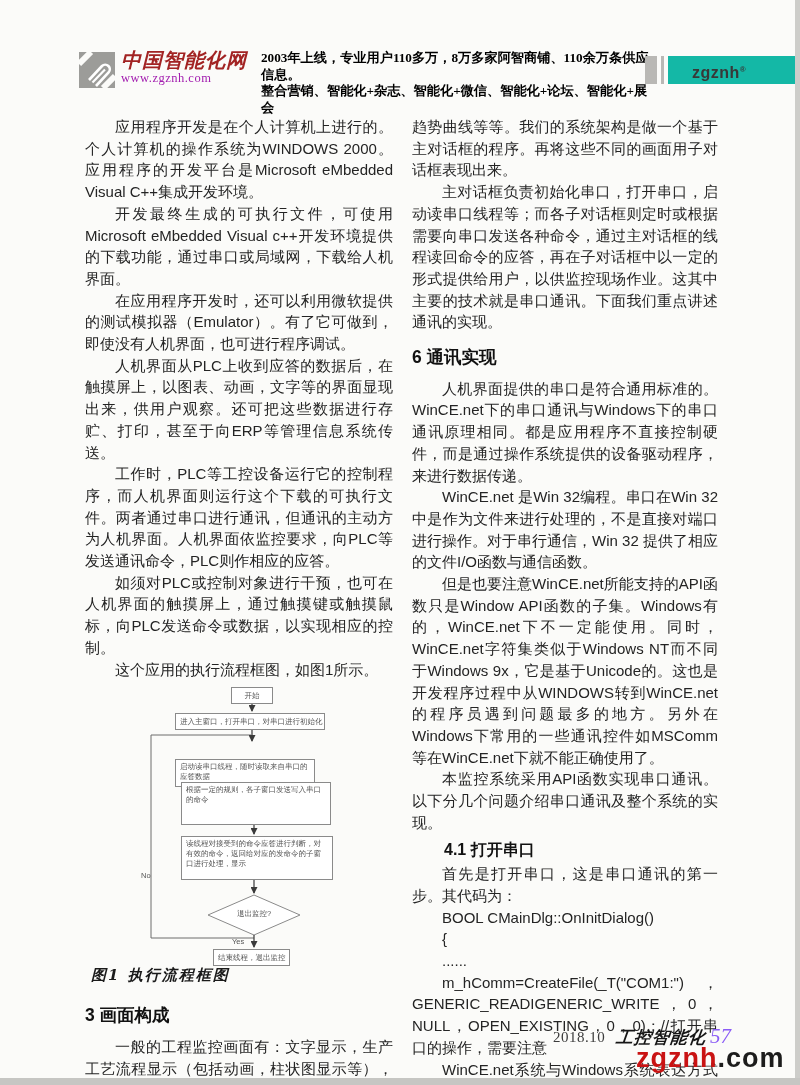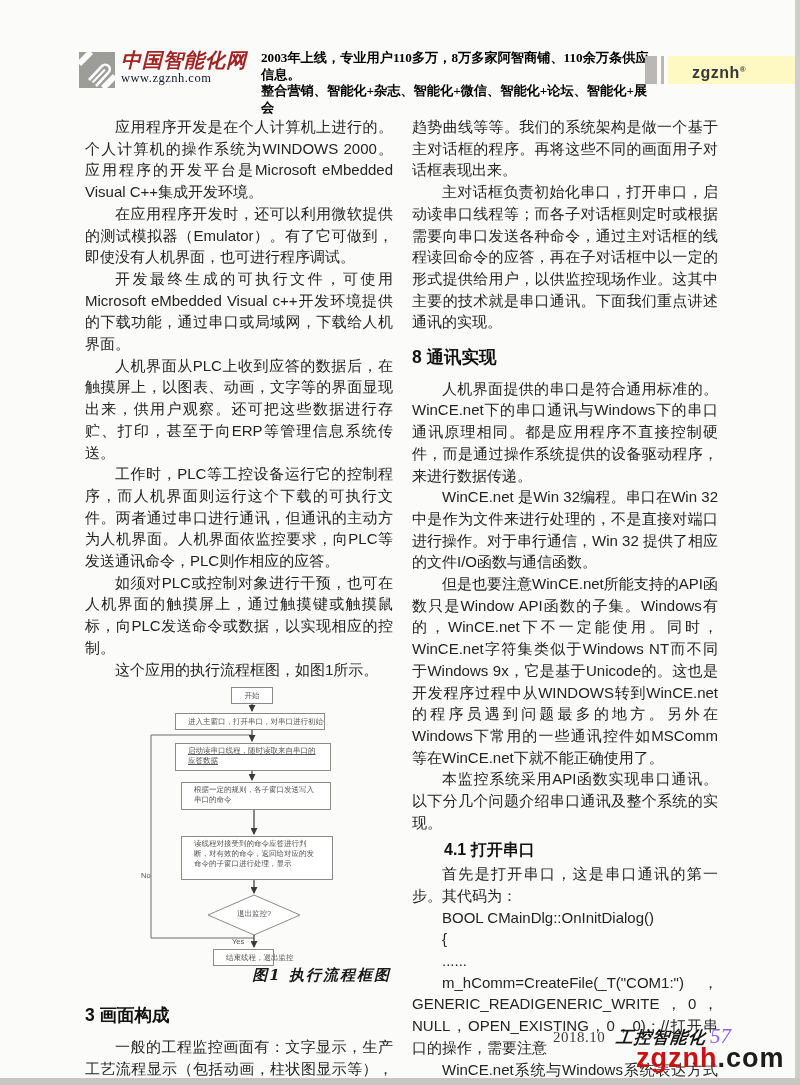--- a/index.html
+++ b/index.html
@@ -12,56 +12,56 @@
   }
   
   .edge-right{position:absolute;right:0;top:0;width:5px;height:1085px;background:#cdcdca;}
   .edge-bottom{position:absolute;left:0;bottom:0;width:800px;height:7px;background:#c6c6c3;}
 
   
   .header{position:absolute;left:0;top:0;width:800px;height:100px;}
   .logo-box{position:absolute;left:79px;top:52px;width:36px;height:36px;}
   .logo-text{position:absolute;left:121px;top:51px;width:140px;font-family:"Liberation Serif",serif;}
   .logo-title{font-size:20px;font-weight:bold;color:#a22323;letter-spacing:1px;line-height:19px;font-style:italic;}
-  .logo-url{font-size:12.5px;color:#0f172a;line-height:17px;letter-spacing:.5px;}
+  .logo-url{font-size:12.5px;color:#a21caf;line-height:17px;letter-spacing:.5px;}
   .tagline{position:absolute;left:261px;top:50px;width:390px;font-family:"Liberation Serif",serif;
     font-weight:bold;color:#000000;font-size:13.2px;line-height:16.5px;}
   .badge{position:absolute;left:645px;top:56px;height:28px;}
   .badge-sq{position:absolute;left:0;top:0;width:12px;height:28px;background:#b9b8b5;}
   .badge-bar{position:absolute;left:16px;top:0;width:3px;height:28px;background:#b9b8b5;}
-  .badge-main{position:absolute;left:23px;top:0;width:127px;height:28px;background:#fef9c3;
+  .badge-main{position:absolute;left:23px;top:0;width:127px;height:28px;background:#14b8a6;
     font-weight:bold;font-size:16px;color:#383838;line-height:28px;padding-left:24px;box-sizing:border-box;letter-spacing:.5px;}
   .badge-main sup{font-size:8px;}
 
   
   .col{position:absolute;top:116px;width:308px;font-size:15px;line-height:21.7px;text-align:justify;}
   .col-left{left:85px;}
   .col-right{left:412px;width:306px;}
   .para{margin:0;text-indent:2em;}
   .para-cont{margin:0;text-indent:0;}
   .h2{font-size:17.5px;font-weight:bold;margin:14px 0 9px 0;text-indent:0;color:#111;}
   .h3{font-size:16px;font-weight:bold;margin:5px 0 3px 0;text-indent:2em;color:#111;}
   .code{margin:0;text-indent:2em;}
 
   
   .flowchart{position:relative;width:300px;height:308px;margin:3px 0 0 6px;
     font-size:7.5px;line-height:10px;color:#555;text-align:left;}
   .fc-lines{position:absolute;left:0;top:0;}
   .fc-box{position:absolute;border:1px solid #8a8a8a;background:#fff;box-sizing:border-box;
-    padding:2px 12px;}
+    padding:2px 4px;}
   .fc-start{left:140px;top:4px;width:42px;height:17px;text-align:center;line-height:12px;}
   .fc-s1{left:84px;top:30px;width:150px;height:17px;line-height:12px;white-space:nowrap;overflow:hidden;}
-  .fc-s2{left:84px;top:60px;width:156px;height:28px;text-decoration:underline;}
-  .fc-s3{left:90px;top:99px;width:150px;height:28px;}
+  .fc-s2{left:84px;top:76px;width:140px;height:28px;}
+  .fc-s3{left:90px;top:99px;width:150px;height:43px;}
   .fc-s4{left:90px;top:153px;width:152px;height:44px;}
   .fc-dec{position:absolute;left:125px;top:226px;width:76px;text-align:center;color:#555;}
-  .fc-end{left:122px;top:266px;width:61px;height:17px;text-align:left;line-height:12px;white-space:nowrap;}
+  .fc-end{left:122px;top:266px;width:77px;height:17px;text-align:left;line-height:12px;white-space:nowrap;}
   .fc-no{position:absolute;left:50px;top:188px;color:#555;}
   .fc-yes{position:absolute;left:141px;top:254px;color:#555;}
-  .fc-caption{position:absolute;left:0;top:287px;width:100%;text-align:right;
+  .fc-caption{position:absolute;left:0;top:287px;width:100%;text-align:left;
     font-family:"DejaVu Serif",serif;font-style:italic;font-weight:bold;font-size:15px;color:#1a1a1a;letter-spacing:2px;}
 
   
   .footer-date{position:absolute;left:553px;top:1029px;font-family:"Liberation Serif",serif;
     font-size:15px;color:#3c3c3c;letter-spacing:.5px;}
   .footer-brand{position:absolute;left:616px;top:1026px;font-family:"DejaVu Serif",serif;
     font-style:italic;font-weight:bold;font-size:17px;color:#161616;letter-spacing:1px;transform:skewX(-6deg);}
   .footer-page{position:absolute;left:710px;top:1024px;font-family:"Liberation Serif",serif;
     font-style:italic;font-size:21px;color:#8b5cf6;}
   .footer-site{position:absolute;left:636px;top:1043px;font-weight:bold;font-size:27px;letter-spacing:1px;}
@@ -91,22 +91,22 @@
   </div>
   <div class="badge">
     <div class="badge-sq"></div>
     <div class="badge-bar"></div>
     <div class="badge-main"><span>zgznh</span><sup>®</sup></div>
   </div>
 </div>
 
 <div class="col col-left">
   <p class="para">应用程序开发是在个人计算机上进行的。个人计算机的操作系统为WINDOWS 2000。应用程序的开发平台是Microsoft eMbedded Visual C++集成开发环境。</p>
+  <p class="para">开发最终生成的可执行文件，可使用Microsoft eMbedded Visual c++开发环境提供的下载功能，通过串口或局域网，下载给人机界面。</p>
   <p class="para">在应用程序开发时，还可以利用微软提供的测试模拟器（Emulator）。有了它可做到，即使没有人机界面，也可进行程序调试。</p>
-  <p class="para">开发最终生成的可执行文件，可使用Microsoft eMbedded Visual c++开发环境提供的下载功能，通过串口或局域网，下载给人机界面。</p>
   <p class="para">人机界面从PLC上收到应答的数据后，在触摸屏上，以图表、动画，文字等的界面显现出来，供用户观察。还可把这些数据进行存贮、打印，甚至于向ERP等管理信息系统传送。</p>
   <p class="para">工作时，PLC等工控设备运行它的控制程序，而人机界面则运行这个下载的可执行文件。两者通过串口进行通讯，但通讯的主动方为人机界面。人机界面依监控要求，向PLC等发送通讯命令，PLC则作相应的应答。</p>
   <p class="para">如须对PLC或控制对象进行干预，也可在人机界面的触摸屏上，通过触摸键或触摸鼠标，向PLC发送命令或数据，以实现相应的控制。</p>
   <p class="para">这个应用的执行流程框图，如图1所示。</p>
 
   <div class="flowchart">
     <svg class="fc-lines" width="300" height="308" viewBox="0 0 300 308">
       <defs>
         <marker id="ah" markerWidth="7" markerHeight="7" viewBox="0 0 7 7" refX="6" refY="3.5" orient="auto" markerUnits="userSpaceOnUse">
           <path d="M0,0 L7,3.5 L0,7 z" fill="#3a3a3a"></path>
@@ -134,21 +134,21 @@
   </div>
 
   <p class="h2">3 画面构成</p>
   <p class="para">一般的工程监控画面有：文字显示，生产工艺流程显示（包括动画，柱状图显示等），报警，人员操作，</p>
 </div>
 
 <div class="col col-right">
   <p class="para-cont">趋势曲线等等。我们的系统架构是做一个基于主对话框的程序。再将这些不同的画面用子对话框表现出来。</p>
   <p class="para">主对话框负责初始化串口，打开串口，启动读串口线程等；而各子对话框则定时或根据需要向串口发送各种命令，通过主对话框的线程读回命令的应答，再在子对话框中以一定的形式提供给用户，以供监控现场作业。这其中主要的技术就是串口通讯。下面我们重点讲述通讯的实现。</p>
 
-  <p class="h2">8 通讯实现</p>
+  <p class="h2">6 通讯实现</p>
   <p class="para">人机界面提供的串口是符合通用标准的。WinCE.net下的串口通讯与Windows下的串口通讯原理相同。都是应用程序不直接控制硬件，而是通过操作系统提供的设备驱动程序，来进行数据传递。</p>
   <p class="para">WinCE.net 是Win 32编程。串口在Win 32中是作为文件来进行处理的，不是直接对端口进行操作。对于串行通信，Win 32 提供了相应的文件I/O函数与通信函数。</p>
   <p class="para">但是也要注意WinCE.net所能支持的API函数只是Window API函数的子集。Windows有的，WinCE.net下不一定能使用。同时，WinCE.net字符集类似于Windows NT而不同于Windows 9x，它是基于Unicode的。这也是开发程序过程中从WINDOWS转到WinCE.net的程序员遇到问题最多的地方。另外在Windows下常用的一些通讯控件如MSComm等在WinCE.net下就不能正确使用了。</p>
   <p class="para">本监控系统采用API函数实现串口通讯。以下分几个问题介绍串口通讯及整个系统的实现。</p>
 
   <p class="h3">4.1 打开串口</p>
   <p class="para">首先是打开串口，这是串口通讯的第一步。其代码为：</p>
   <p class="code">BOOL CMainDlg::OnInitDialog()</p>
   <p class="code">{</p>
   <p class="code">......</p>

